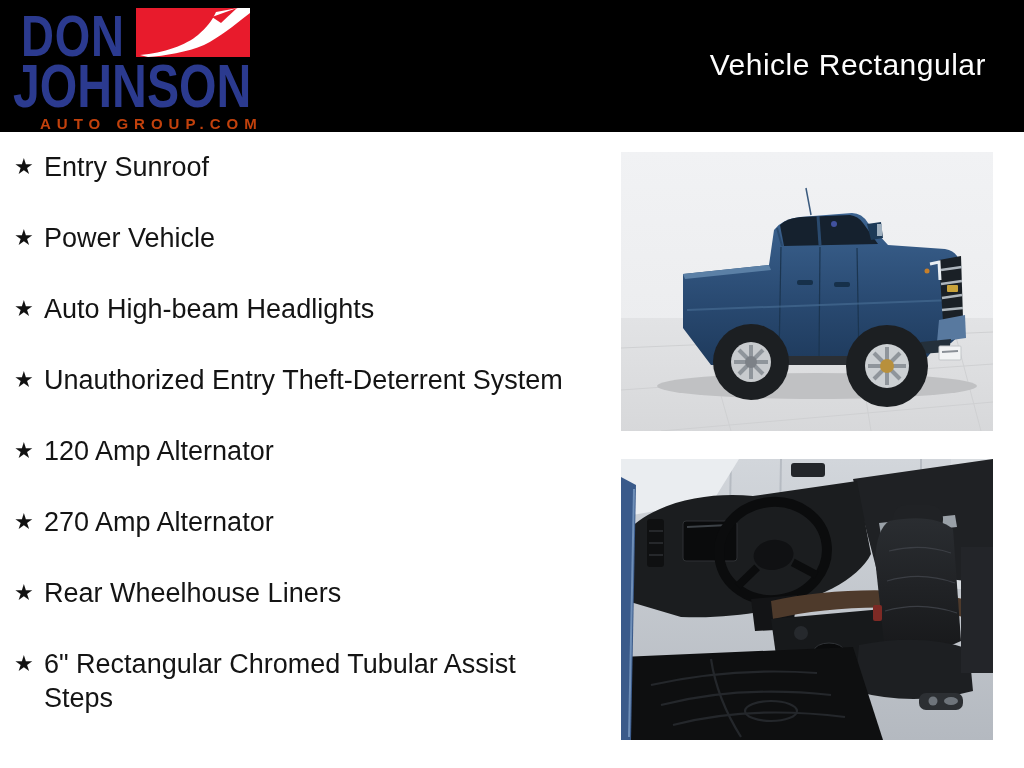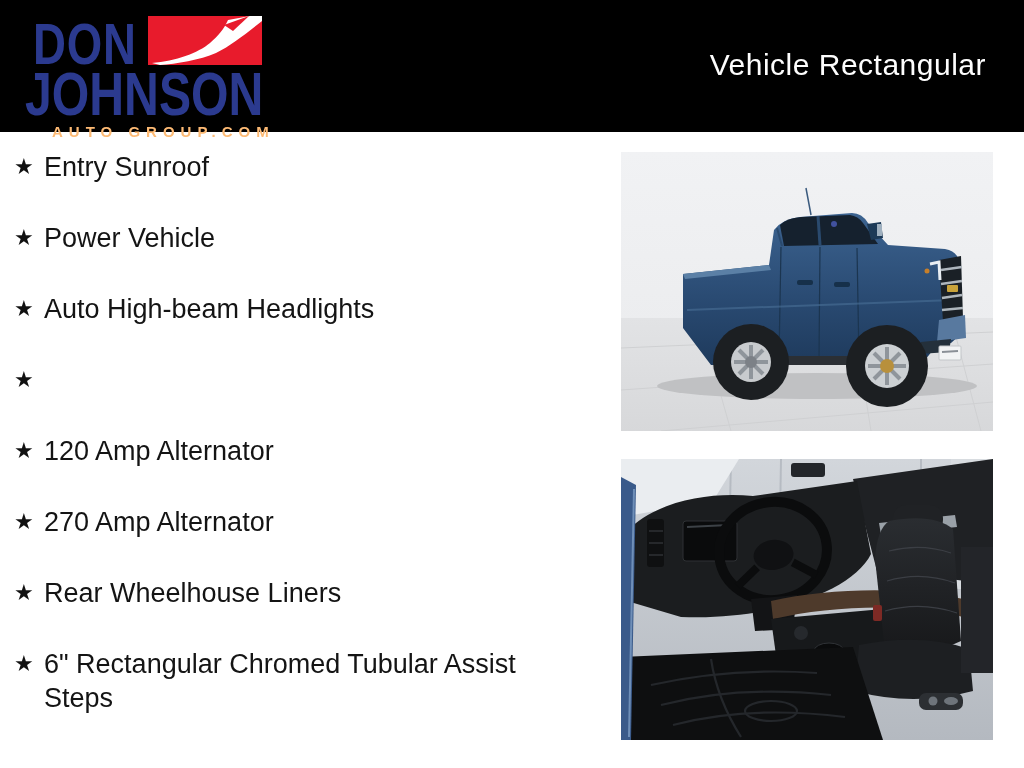--- a/index.html
+++ b/index.html
@@ -4,35 +4,35 @@
 <title>Vehicle Highlights</title>
 <style>
   html,body{margin:0;padding:0;background:#888;}
   *{box-sizing:border-box;}
   .canvas{
     position:relative;width:1024px;height:768px;background:#ffffff;
     font-family:"Liberation Sans", sans-serif;overflow:hidden;margin:0 auto;
   }
   
   .header{position:absolute;left:0;top:0;width:1024px;height:132px;background:#000;}
-  .logo{position:absolute;left:20px;top:6px;width:246px;height:124px;margin-top:8px;}
+  .logo{position:absolute;left:8px;top:6px;width:246px;height:124px;}
   .logo-don{
     position:absolute;left:13px;top:2px;color:#2b3a8f;font-weight:700;
     font-size:57px;line-height:1;letter-spacing:1px;
     transform:scaleX(.80);transform-origin:left top;white-space:nowrap;
   }
   .logo-redbox{position:absolute;left:128px;top:2px;width:114px;height:49px;background:#e81b2c;}
   .logo-redbox svg{display:block;width:114px;height:49px;}
   .logo-johnson{
     position:absolute;left:5px;top:50px;color:#2b3a8f;font-weight:700;
     font-size:61px;line-height:1;letter-spacing:0px;
     transform:scaleX(.79);transform-origin:left top;white-space:nowrap;
   }
   .logo-tagline{
-    position:absolute;left:32px;top:109px;color:#fdba74;font-weight:700;
+    position:absolute;left:32px;top:109px;color:#c2410c;font-weight:700;
     font-size:15px;letter-spacing:6px;white-space:nowrap;
   }
   .header-title{
     position:absolute;right:38px;top:48px;color:#fdfdfd;font-size:30px;
     font-weight:400;letter-spacing:.5px;white-space:nowrap;
   }
   
   .features{position:absolute;left:14px;top:150px;width:580px;list-style:none;margin:0;padding:0;}
   .feature{display:flex;margin:0 0 37px 0;font-size:27px;line-height:34px;color:#141414;}
   .feature .star{flex:0 0 30px;font-size:22px;line-height:34px;color:#111;}
@@ -71,20 +71,21 @@
     <li class="feature">
       <span class="star">★</span>
       <span class="txt">Power Vehicle</span>
     </li>
     <li class="feature">
       <span class="star">★</span>
       <span class="txt">Auto High-beam Headlights</span>
     </li>
     <li class="feature">
       <span class="star">★</span>
+      <span class="txt">Unauthorized Entry Theft-Deterrent System</span>
     </li>
     <li class="feature">
       <span class="star">★</span>
       <span class="txt">120 Amp Alternator</span>
     </li>
     <li class="feature">
       <span class="star">★</span>
       <span class="txt">270 Amp Alternator</span>
     </li>
     <li class="feature">

